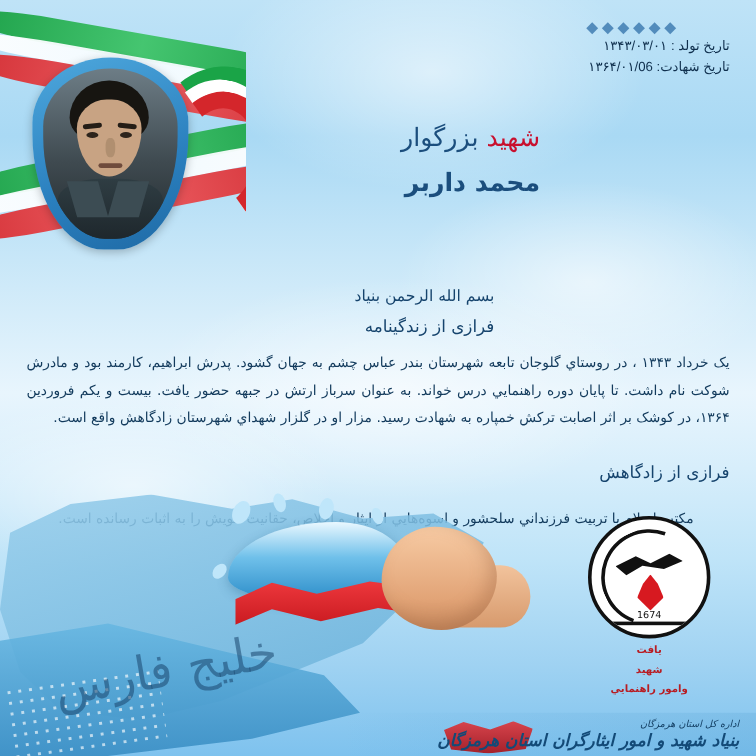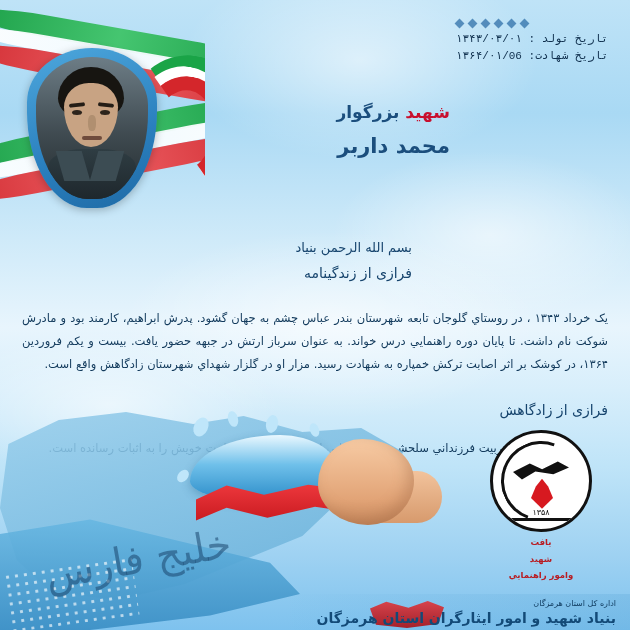--- a/index.html
+++ b/index.html
@@ -137,21 +137,21 @@
   
   .meta {
     position: absolute;
     right: 22px;
     top: 20px;
     text-align: right;
     direction: rtl;
     color: #0f2f4d;
     font-size: 11px;
     line-height: 1.55;
-    font-family: Liberation Mono, monospace;
+    font-family: Liberation Sans, sans-serif;
   }
   .meta .row { white-space: nowrap; }
   .diamond-row {
     display: flex;
     flex-direction: row-reverse;
     gap: 6px;
     margin-bottom: 4px;
     justify-content: flex-start;
   }
   .diamond {
@@ -163,23 +163,23 @@
 
   
   .title-block {
     position: absolute;
     right: 180px;
     top: 100px;
     text-align: right;
     direction: rtl;
   }
   .title-line1 {
-    font-size: 17px;
+    font-size: 21px;
     color: #1b4e7d;
-    font-weight: bold;
+    font-weight: normal;
     line-height: 1.5;
     white-space: nowrap;
   }
   .title-line1 .hl { color: #c8102e; }
   .title-line2 {
     font-size: 21px;
     color: #1b4e7d;
     font-weight: bold;
     margin-top: 8px;
     white-space: nowrap;
@@ -204,21 +204,21 @@
   .section-head {
     font-size: 14px;
     color: #16446d;
     margin-right: 196px;
     margin-top: 2px;
     line-height: 1.8;
   }
   .paragraph {
     font-size: 11.5px;
     line-height: 2.0;
-    margin-top: 20px;
+    margin-top: 4px;
     text-align: justify;
     color: #123a5c;
   }
   .section-head2 {
     font-size: 14px;
     color: #16446d;
     margin-top: 22px;
     margin-right: 0;
     line-height: 1.8;
   }
@@ -404,20 +404,21 @@
 
   
   .bottom-banner {
     position: absolute;
     left: 0;
     right: 0;
     bottom: 0;
     height: 36px;
     background: linear-gradient(90deg, rgba(60,150,205,0.0) 0%, rgba(60,150,205,0.0) 45%, rgba(46,134,192,0.15) 100%);
     direction: rtl;
+    font-style: italic;
   }
   .banner-line1 {
     position: absolute;
     right: 14px;
     bottom: 22px;
     font-size: 8px;
     color: #0f3a5e;
     white-space: nowrap;
   }
   .banner-line2 {
@@ -525,21 +526,21 @@
     <div class="red-flag"></div>
     <div class="wrist"></div>
     <div class="hand"></div>
 
     <div class="logo-block">
       <div class="logo-circle">
         <div class="logo-arc"></div>
         <div class="logo-bird"></div>
         <div class="logo-tulip"></div>
         <div class="logo-base"></div>
-        <div class="logo-year">۱۳۵۸</div>
+        <div class="logo-year">1674</div>
       </div>
       <div class="logo-caption">يافت</div>
       <div class="logo-caption">شهيد</div>
       <div class="logo-caption">وامور راهنمايي</div>
     </div>
   </div>
 
   <div class="bottom-banner">
     <div class="banner-mark"></div>
     <div class="banner-line1">اداره کل استان هرمزگان</div>

